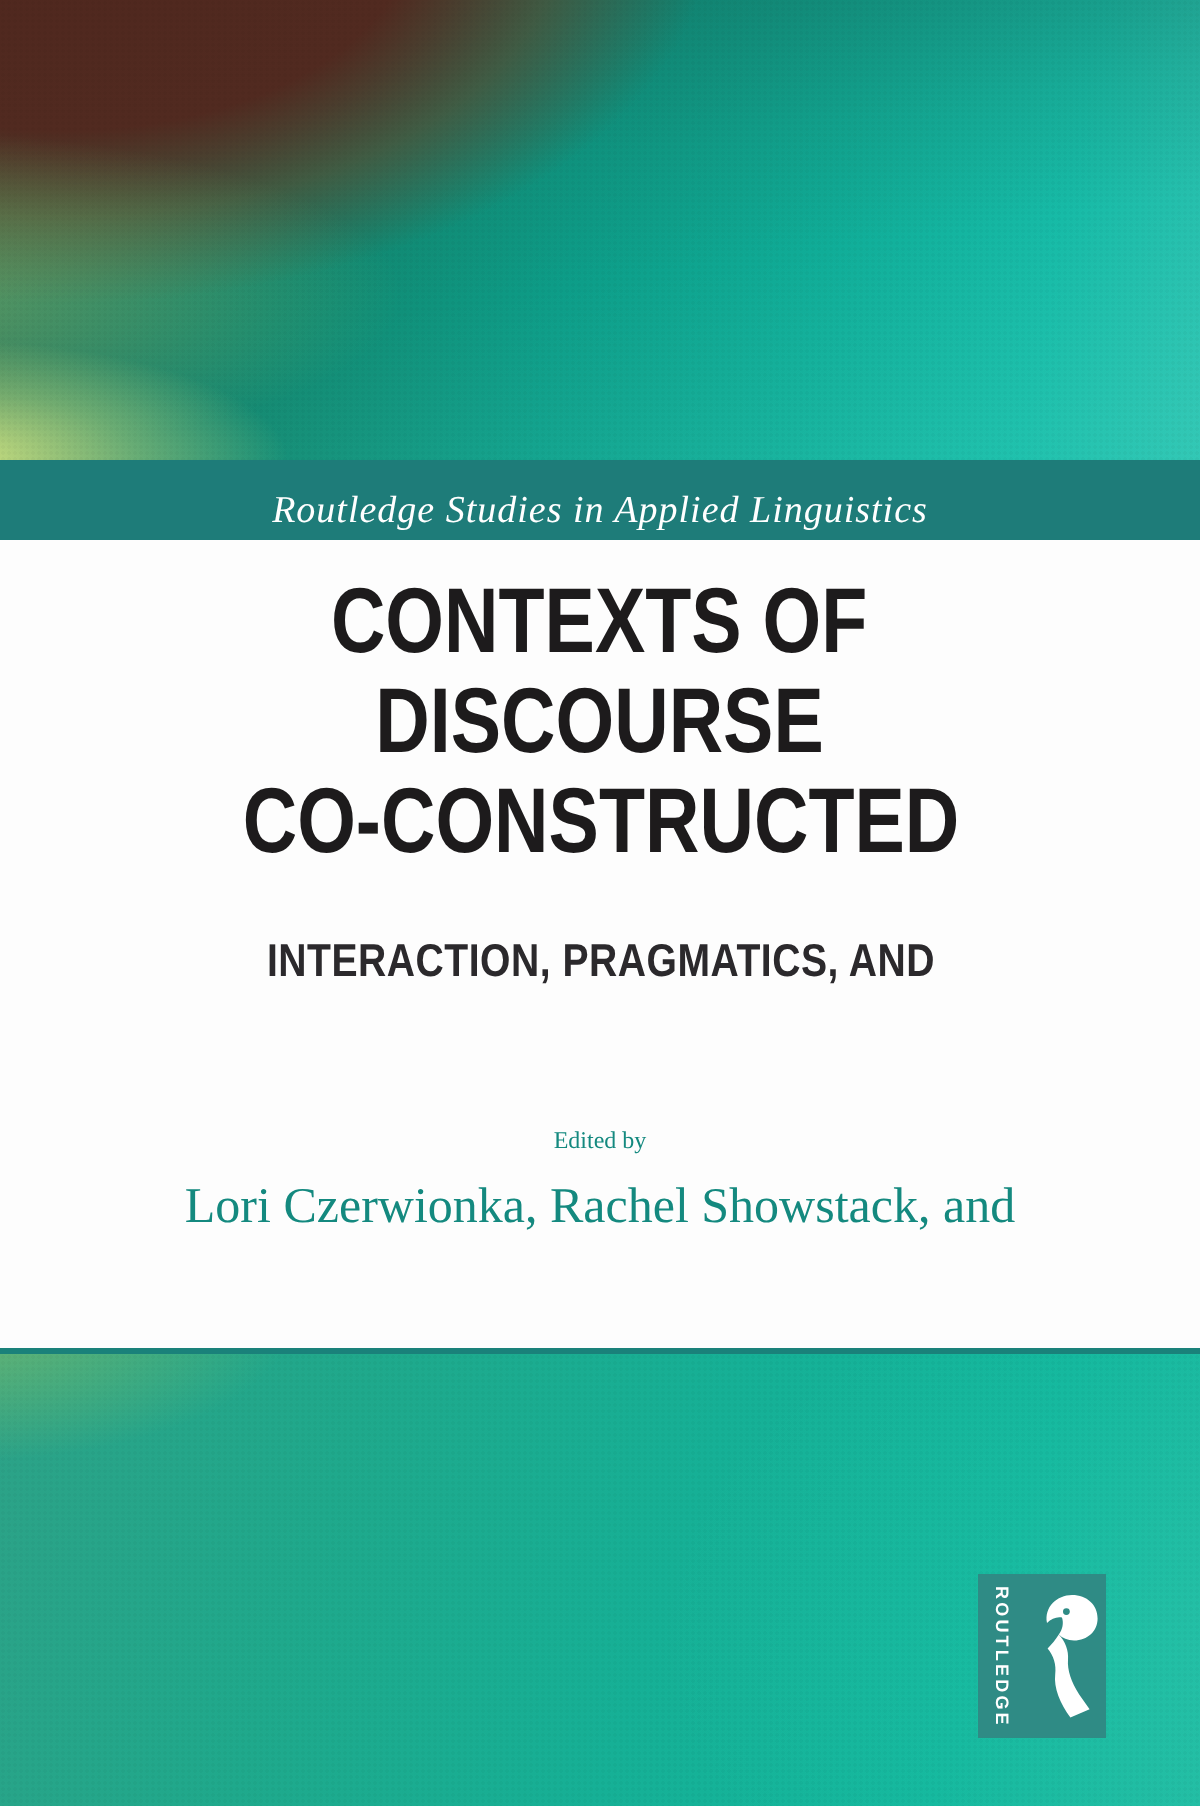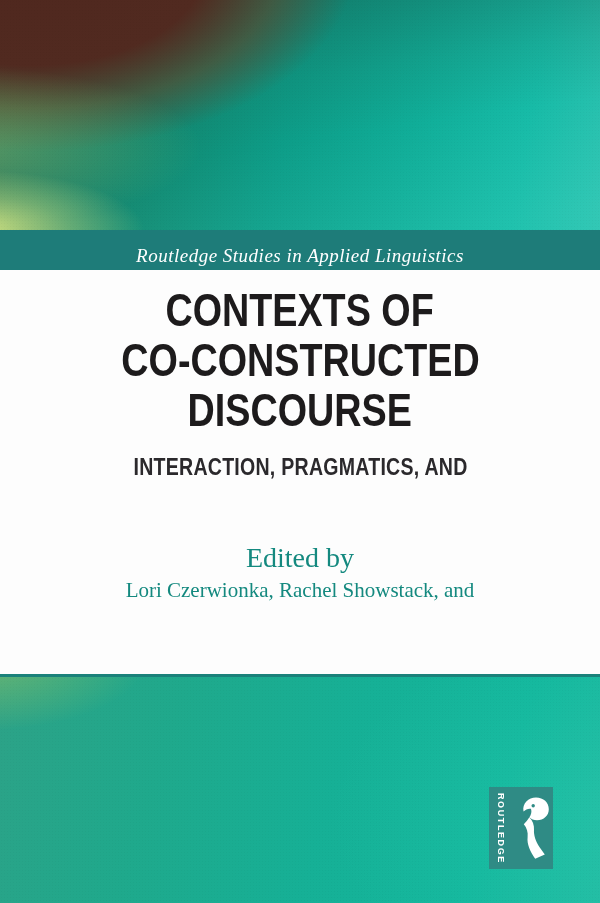--- a/index.html
+++ b/index.html
@@ -46,33 +46,33 @@
   .middle{
     position:absolute;left:0;top:270px;width:600px;height:404px;
     background:#fdfdfd;text-align:center;
   }
   .title-block{padding-top:15px;}
   .title-line{
     font-size:46px;line-height:50px;font-weight:700;color:#1d1b1c;
     white-space:nowrap;
   }
   .title-line > span{display:inline-block;transform:scaleX(.82);transform-origin:center;}
-  .subtitle-block{margin-top:18px;}
+  .subtitle-block{margin-top:31px;}
   .subtitle-line{
     font-size:23px;line-height:28px;font-weight:700;color:#2b292c;
     letter-spacing:.3px;white-space:nowrap;
   }
   .subtitle-line > span{display:inline-block;transform:scaleX(.85);transform-origin:center;}
   .editors-block{
     margin-top:60px;
     font-family:"Liberation Serif",serif;
     color:#14897f;
   }
-  .edited-by{font-size:28px;line-height:33px;}
-  .editor-line{font-size:21px;line-height:33px;}
+  .edited-by{font-size:12px;line-height:33px;}
+  .editor-line{font-size:25px;line-height:33px;}
 
   
   .art-bottom{
     position:absolute;left:0;top:674px;width:600px;height:229px;
     border-top:3px solid #1a817a;
     box-sizing:border-box;
     background:
       radial-gradient(ellipse 300px 130px at -3% -8%, rgba(168,201,92,0.50) 0%, rgba(168,201,92,0) 55%),
       radial-gradient(ellipse 520px 320px at 108% 62%, rgba(80,232,202,0.16) 0%, rgba(0,0,0,0) 62%),
       linear-gradient(108deg, #2da287 0%, #1fa98c 28%, #16b096 55%, #13b79d 80%, #1fbaa1 100%);
@@ -105,22 +105,22 @@
   <div class="art-top"></div>
 
   <div class="series-band">
     <span class="series-title">Routledge Studies in Applied Linguistics</span>
   </div>
 
   <div class="middle">
 
     <div class="title-block">
       <div class="title-line"><span>CONTEXTS OF</span></div>
+      <div class="title-line"><span>DISCOURSE</span></div>
       <div class="title-line"><span>CO-CONSTRUCTED</span></div>
-      <div class="title-line"><span>DISCOURSE</span></div>
     </div>
 
     <div class="subtitle-block">
       <div class="subtitle-line"><span>INTERACTION, PRAGMATICS, AND</span></div>
     </div>
 
     <div class="editors-block">
       <div class="edited-by">Edited by</div>
       <div class="editor-line">Lori Czerwionka, Rachel Showstack, and</div>
     </div>

